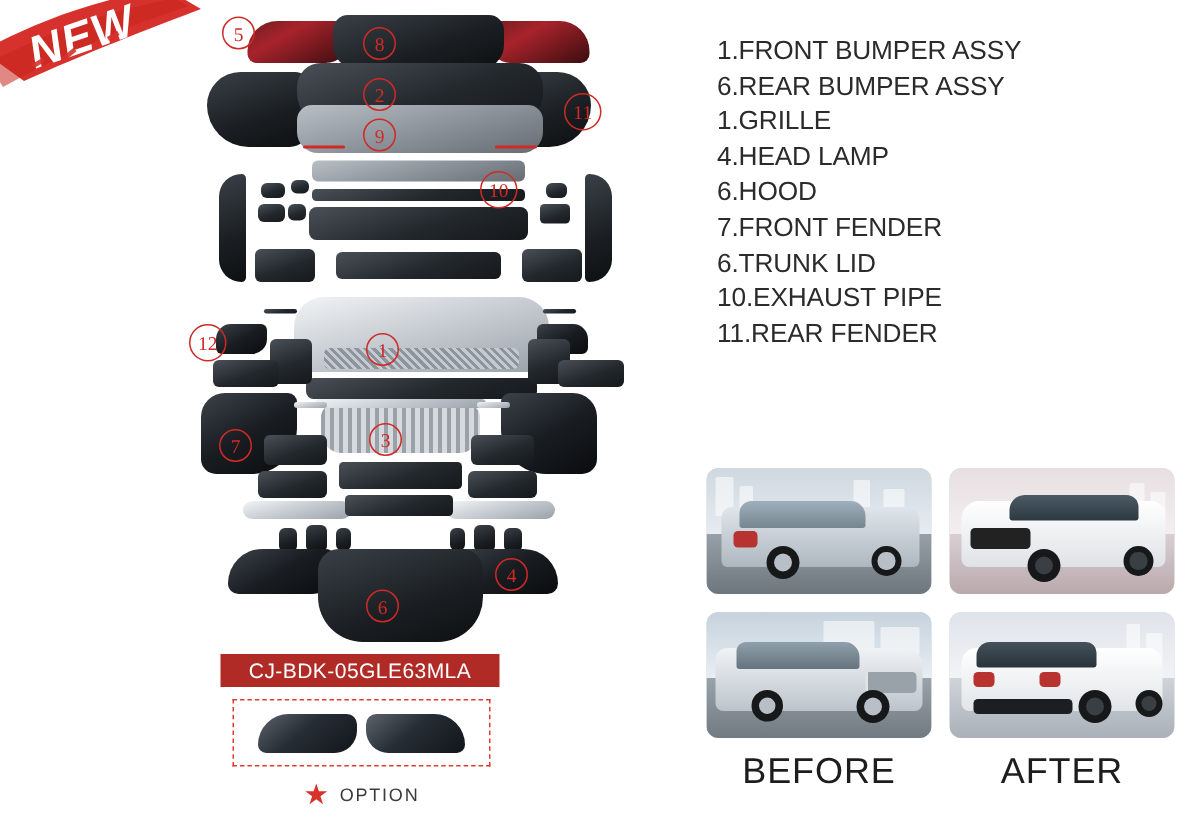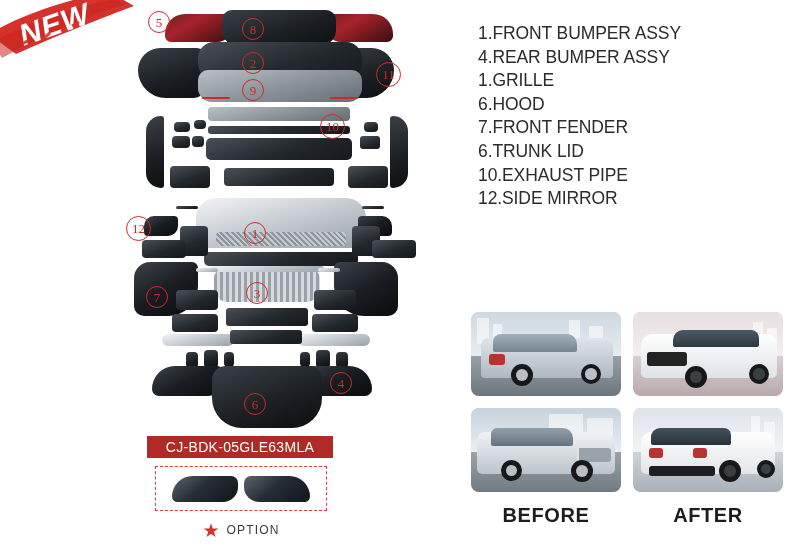--- a/index.html
+++ b/index.html
@@ -135,21 +135,21 @@
     position:absolute; border-radius:1px; background:rgba(255,255,255,.55);
   }
   .photo .lampr { position:absolute; background:#b8332f; border-radius:3px; }
 
   #caption-row {
     position:absolute; left:471px; top:498px;
     width:312px; height:34px; z-index:10;
     display:grid; grid-template-columns:150px 150px; gap:12px;
   }
   #caption-row span {
-    font-size:20px; font-weight:bold; color:#1d1d1d;
+    font-size:24px; font-weight:normal; color:#1d1d1d;
     text-align:center; letter-spacing:.6px; line-height:34px;
   }
 </style>
 </head>
 <body>
 
 <div id="page">
 
   <div id="new-badge">
     <svg viewBox="0 0 150 72" preserveAspectRatio="none">
@@ -264,27 +264,28 @@
     </div>
 
     <div id="option-row">
       <span class="star">★</span>
       <span class="olabel">OPTION</span>
     </div>
   </div>
 
   <ul id="parts-list">
       <li>1.FRONT BUMPER ASSY</li>
-      <li>4.REAR BUMPER ASSY</li>
+      <li>6.REAR BUMPER ASSY</li>
       <li>1.GRILLE</li>
+      <li>4.HEAD LAMP</li>
       <li>6.HOOD</li>
       <li>7.FRONT FENDER</li>
       <li>6.TRUNK LID</li>
       <li>10.EXHAUST PIPE</li>
-      <li>12.SIDE MIRROR</li>
+      <li>11.REAR FENDER</li>
     </ul>
 
   <div id="photo-grid">
 
     <div class="photo">
       <div class="sky" style="background:linear-gradient(#cfd8e0,#e6ecf1);"></div>
       <div class="ground" style="background:linear-gradient(#97a0a8,#6e767d);"></div>
       <div class="city" style="left:6px;top:6px;width:12px;height:26px;"></div>
       <div class="city" style="left:22px;top:12px;width:9px;height:20px;"></div>
       <div class="city" style="left:98px;top:8px;width:11px;height:24px;"></div>

